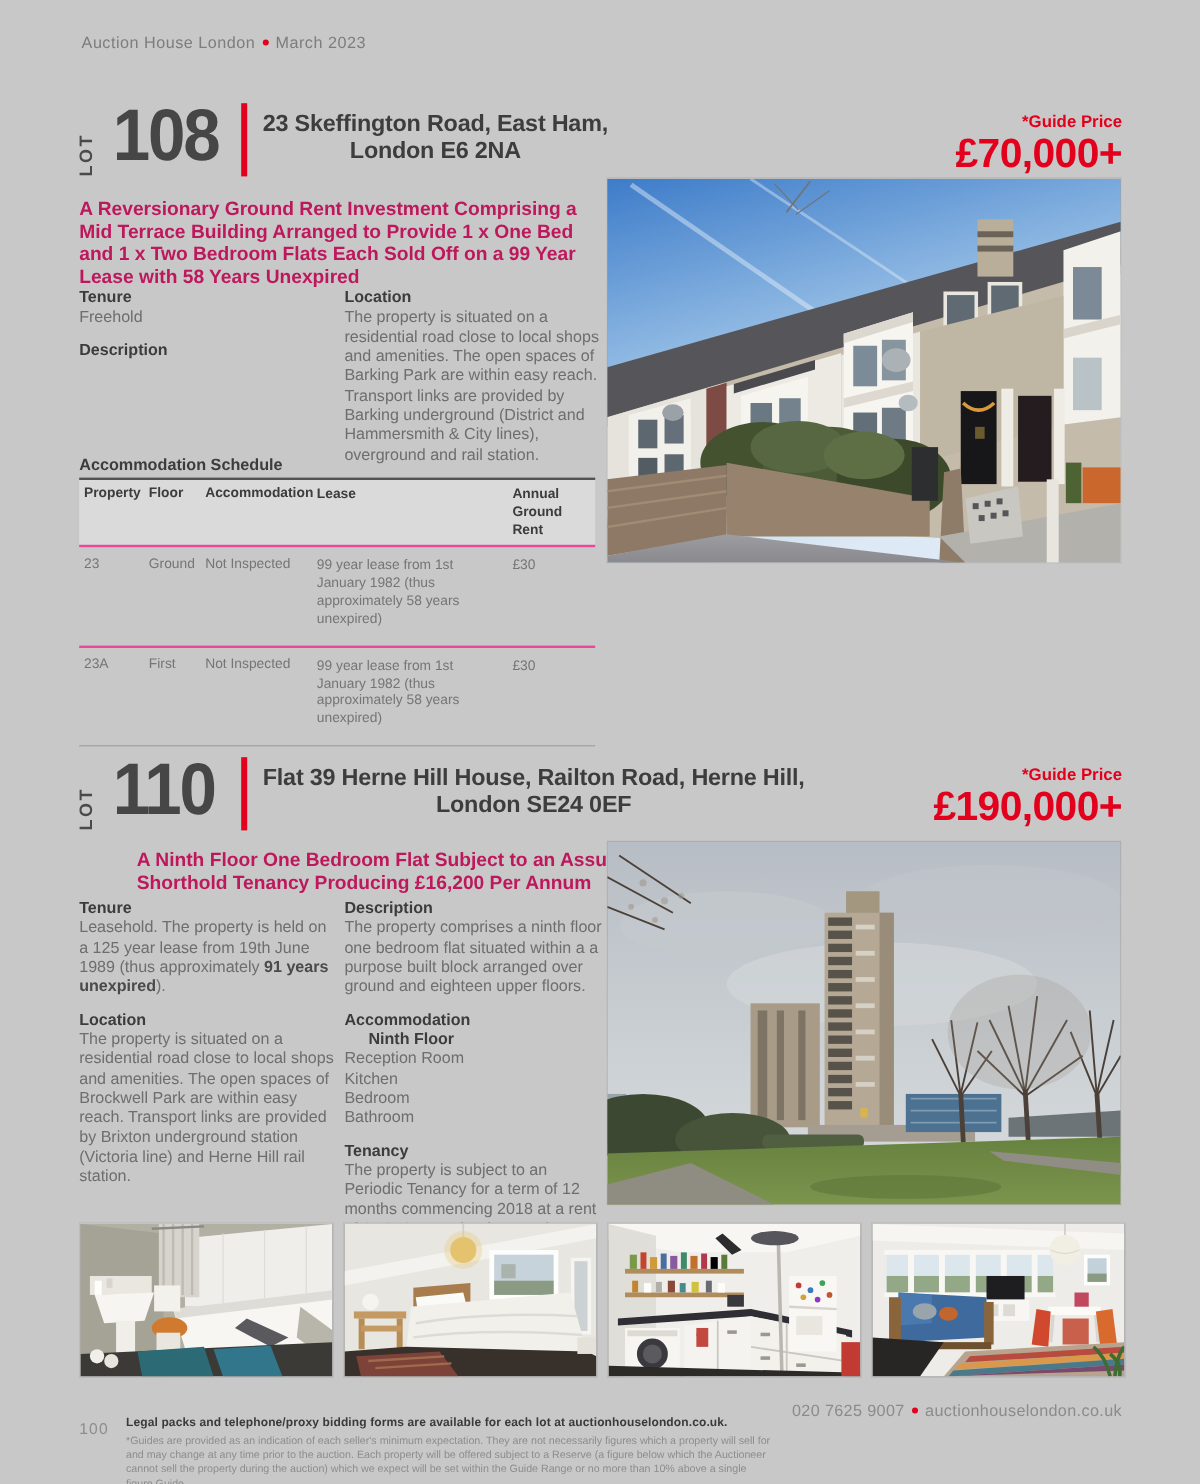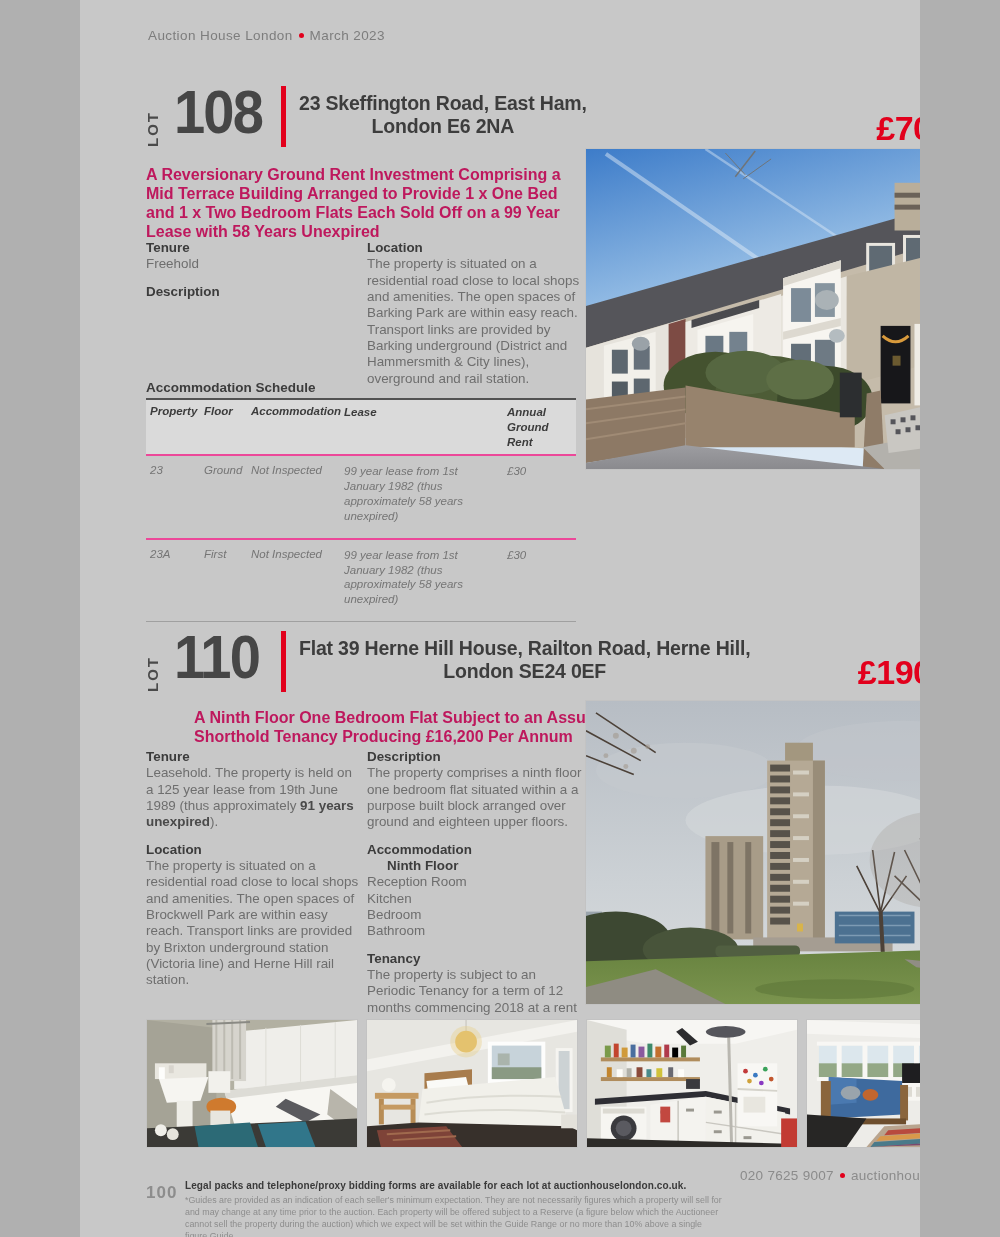--- a/index.html
+++ b/index.html
@@ -1,18 +1,18 @@
 <!DOCTYPE html>
 <html><head>
 <meta charset="utf-8">
 <style>
   * { margin:0; padding:0; box-sizing:border-box; }
   html,body { background:#b0b0b0; }
   body { font-family:"Liberation Sans", sans-serif; }
-  .page { position:relative; width:840px; height:1237px; background:#c8c8c8; overflow:hidden; margin:0 auto; }
+  .page { position:relative; width:1000px; height:1237px; background:#c8c8c8; overflow:hidden; margin:0 auto; }
   .abs { position:absolute; }
 
   .masthead { left:68px; top:28px; font-size:13.5px; color:#7d7d7d; letter-spacing:.4px; }
   .dot { display:inline-block; width:5px; height:5px; border-radius:50%; background:#e2001c; vertical-align:2px; margin:0 6px; }
 
   .lot-vert { font-size:15px; font-weight:bold; color:#4a4a4a; letter-spacing:2px;
               writing-mode:vertical-rl; transform:rotate(180deg); height:60px; text-align:left; }
   .lot-num { font-size:61px; font-weight:800; color:#464646; line-height:1; letter-spacing:-2px;
              transform:scaleX(.92); transform-origin:left top; }
   .red-bar { width:5px; background:#e2001c; }
@@ -22,36 +22,36 @@
   .guide-price { font-size:34px; font-weight:800; color:#e2001c; letter-spacing:-.5px; }
 
   .headline { font-size:16px; font-weight:bold; color:#be185d; line-height:1.18; }
 
   .col { font-size:13.4px; color:#6e6e6e; line-height:1.22; }
   .col .lbl { font-weight:bold; color:#3c3c3c; margin-top:11px; }
   .col .lbl:first-child { margin-top:0; }
   .col b { color:#4a4a4a; }
 
   .sched-title { font-size:13.5px; font-weight:bold; color:#3c3c3c; }
-  .sched { width:430px; font-size:11.5px; border-top:2px solid #525252;font-style:italic; }
+  .sched { width:430px; font-size:11.5px; border-top:2px solid #525252; }
   .srow { display:flex; }
   .shead { background:#dadada; color:#3c3c3c; font-weight:bold; padding:5px 0 4px; }
   .sbody { color:#757575; padding:8px 0 14px; border-top:2px solid #ec4899; }
   .shead.srow { border-top:none; }
   .sched .c1 { width:58px; padding-left:4px; }
   .sched .c2 { width:47px; }
   .sched .c3 { width:93px; }
   .sched .c4 { width:163px; line-height:1.3; padding-right:6px; }
   .sched .c5 { width:69px; line-height:1.3; }
   .sbot { border-top:1px solid #a0a0a0; width:430px; height:0; }
 
   .photo { border:1px solid #c3c3c3; background:#9a9a9a; overflow:hidden; }
   .photo svg { display:block; width:100%; height:100%; }
 
-  .pagenum { font-size:17px; color:#8d8d8d; letter-spacing:1px;font-weight:bold; }
+  .pagenum { font-size:13px; color:#8d8d8d; letter-spacing:1px; }
   .legal { font-size:10px; font-weight:bold; color:#3a3a3a; letter-spacing:.1px; }
   .smallprint { font-size:8.9px; color:#8d8d8d; line-height:1.35; width:540px; }
   .contact { width:300px; text-align:right; font-size:13.5px; color:#8b8b8b; letter-spacing:.3px; }
 </style>
 </head>
 <body>
 
 <div class="page">
 
   <div class="abs masthead">

